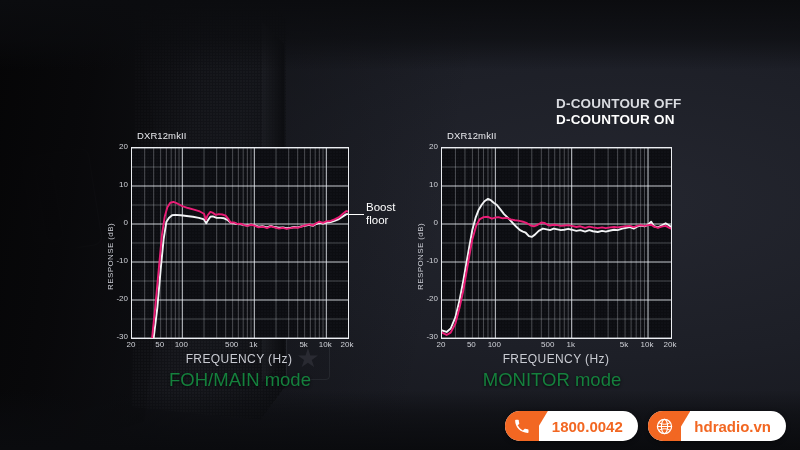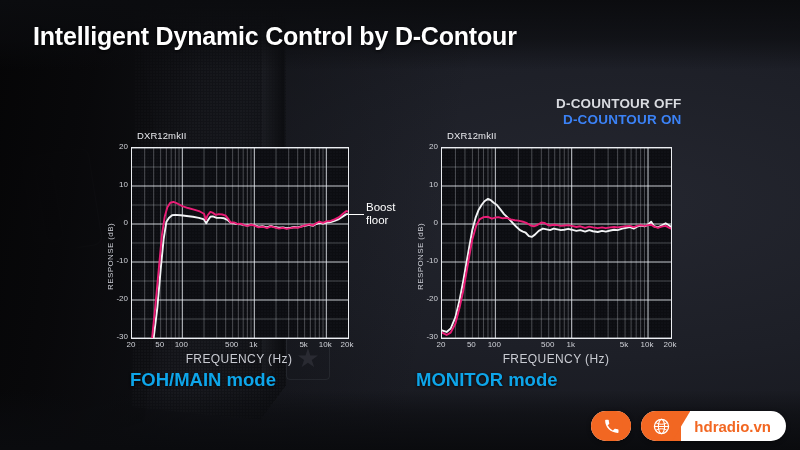--- a/index.html
+++ b/index.html
@@ -94,21 +94,21 @@
     position:absolute;left:33px;top:22px;
     color:#ffffff;font-size:25px;font-weight:bold;letter-spacing:-0.2px;
     text-shadow:0 1px 3px rgba(0,0,0,.8);
     white-space:nowrap;
   }
 
   
   .legend{position:absolute;left:534px;top:96px;text-align:left;margin-left:22px;}
   .legend div{font-size:13.5px;font-weight:bold;letter-spacing:.2px;line-height:16px;}
   .leg-off{color:#d9dbe0;}
-  .leg-on{color:#3b82f6;text-align:right;}
+  .leg-on{color:#ffffff;}
 
   
   .chart{position:absolute;}
   .chart-model{
     position:absolute;color:#e7e8ec;font-size:9.5px;letter-spacing:.1px;white-space:nowrap;
     left:6px;top:-17px;
   }
   .plot{
     position:absolute;left:0;top:0;
     border:1.6px solid #eceef2;
@@ -138,22 +138,22 @@
   .boost{
     position:absolute;left:366px;top:201px;color:#ffffff;font-size:11.5px;
     line-height:12.5px;white-space:nowrap;
   }
   .boost-line{
     position:absolute;left:348px;top:214px;width:16px;height:1.4px;background:#ffffff;
   }
 
   
   .mode{
-    position:absolute;text-align:left;color:#0ea5e9;
-    font-weight:bold;font-size:18.5px;white-space:nowrap;
+    position:absolute;text-align:center;color:#15803d;
+    font-weight:normal;font-size:18.5px;white-space:nowrap;
     text-shadow:0 1px 3px rgba(0,0,0,.85);
   }
   .mode-sub{
     position:absolute;text-align:center;color:#e9eaee;
     font-size:11px;white-space:nowrap;
   }
 
   
   .badges{position:absolute;left:505px;right:14px;bottom:9px;display:flex;gap:10px;justify-content:flex-end;}
   .badge{
@@ -185,21 +185,20 @@
   <div class="spk-handle"></div>
   <div class="spk-lowpanel"></div>
   <div class="grille"></div>
   <div class="grille-shade"></div>
   <div class="grille-rim"></div>
   <div class="bg-vig"></div>
   <div class="bg-topdark"></div>
   <div class="bg-botdark"></div>
   <div class="watermark">★</div>
 
-  <div class="title">Intelligent Dynamic Control by D-Contour</div>
 
   <div class="legend">
     <div class="leg-off">D-COUNTOUR OFF</div>
     <div class="leg-on">D-COUNTOUR ON</div>
   </div>
 
   <div class="chart" id="chart0" style="left:131px;top:147px;width:216px;height:190px;">
     <div class="chart-model">DXR12mkII</div>
     <div class="plot" id="plot0" style="width:216px;height:190px;">
         <svg width="216" height="190">
@@ -337,29 +336,30 @@
       <div class="xtick" style="width: 26px; left: 17.3761px; top: 193px;">50</div>
       <div class="xtick" style="width: 26px; left: 40.3547px; top: 193px;">100</div>
       <div class="xtick" style="width: 26px; left: 93.7094px; top: 193px;">500</div>
       <div class="xtick" style="width: 26px; left: 116.688px; top: 193px;">1k</div>
       <div class="xtick" style="width: 26px; left: 170.043px; top: 193px;">5k</div>
       <div class="xtick" style="width: 26px; left: 193.021px; top: 193px;">10k</div>
       <div class="xtick" style="width: 26px; left: 216px; top: 193px;">20k</div>
     </div>
 
   <div class="mode" style="left:130px;top:369px;width:220px;">FOH/MAIN mode</div>
-  <div class="mode" style="left:416px;top:369px;width:232px;">MONITOR mode</div>
+  <div class="mode" style="left:436px;top:369px;width:232px;">MONITOR mode</div>
 
   <div class="badges">
     <div class="badge">
       <div class="badge-ico">
         <svg width="15" height="15" viewBox="0 0 24 24" aria-hidden="true">
           <path fill="#ffffff" d="M6.6 10.8c1.7 3.3 4.3 5.9 7.6 7.6l2.5-2.5c.3-.3.8-.4 1.2-.3 1.3.4 2.7.7 4.1.7.7 0 1.2.5 1.2 1.2V21c0 .7-.5 1.2-1.2 1.2C10.6 22.2 1.8 13.4 1.8 2.5c0-.7.5-1.2 1.2-1.2h3.5c.7 0 1.2.5 1.2 1.2 0 1.4.2 2.8.7 4.1.1.4 0 .9-.3 1.2l-2.5 2.5z"></path>
         </svg>
       </div>
+      <div class="badge-txt">1800.0042</div>
     </div>
     <div class="badge">
       <div class="badge-ico">
         <svg width="17" height="17" viewBox="0 0 24 24" aria-hidden="true">
           <circle cx="12" cy="12" r="10" fill="none" stroke="#ffffff" stroke-width="1.8"></circle>
           <ellipse cx="12" cy="12" rx="4.4" ry="10" fill="none" stroke="#ffffff" stroke-width="1.6"></ellipse>
           <line x1="2" y1="12" x2="22" y2="12" stroke="#ffffff" stroke-width="1.6"></line>
           <path d="M4 6.5c2.2 1.5 5 2.3 8 2.3s5.8-.8 8-2.3" fill="none" stroke="#ffffff" stroke-width="1.4"></path>
           <path d="M4 17.5c2.2-1.5 5-2.3 8-2.3s5.8.8 8 2.3" fill="none" stroke="#ffffff" stroke-width="1.4"></path>
         </svg>

